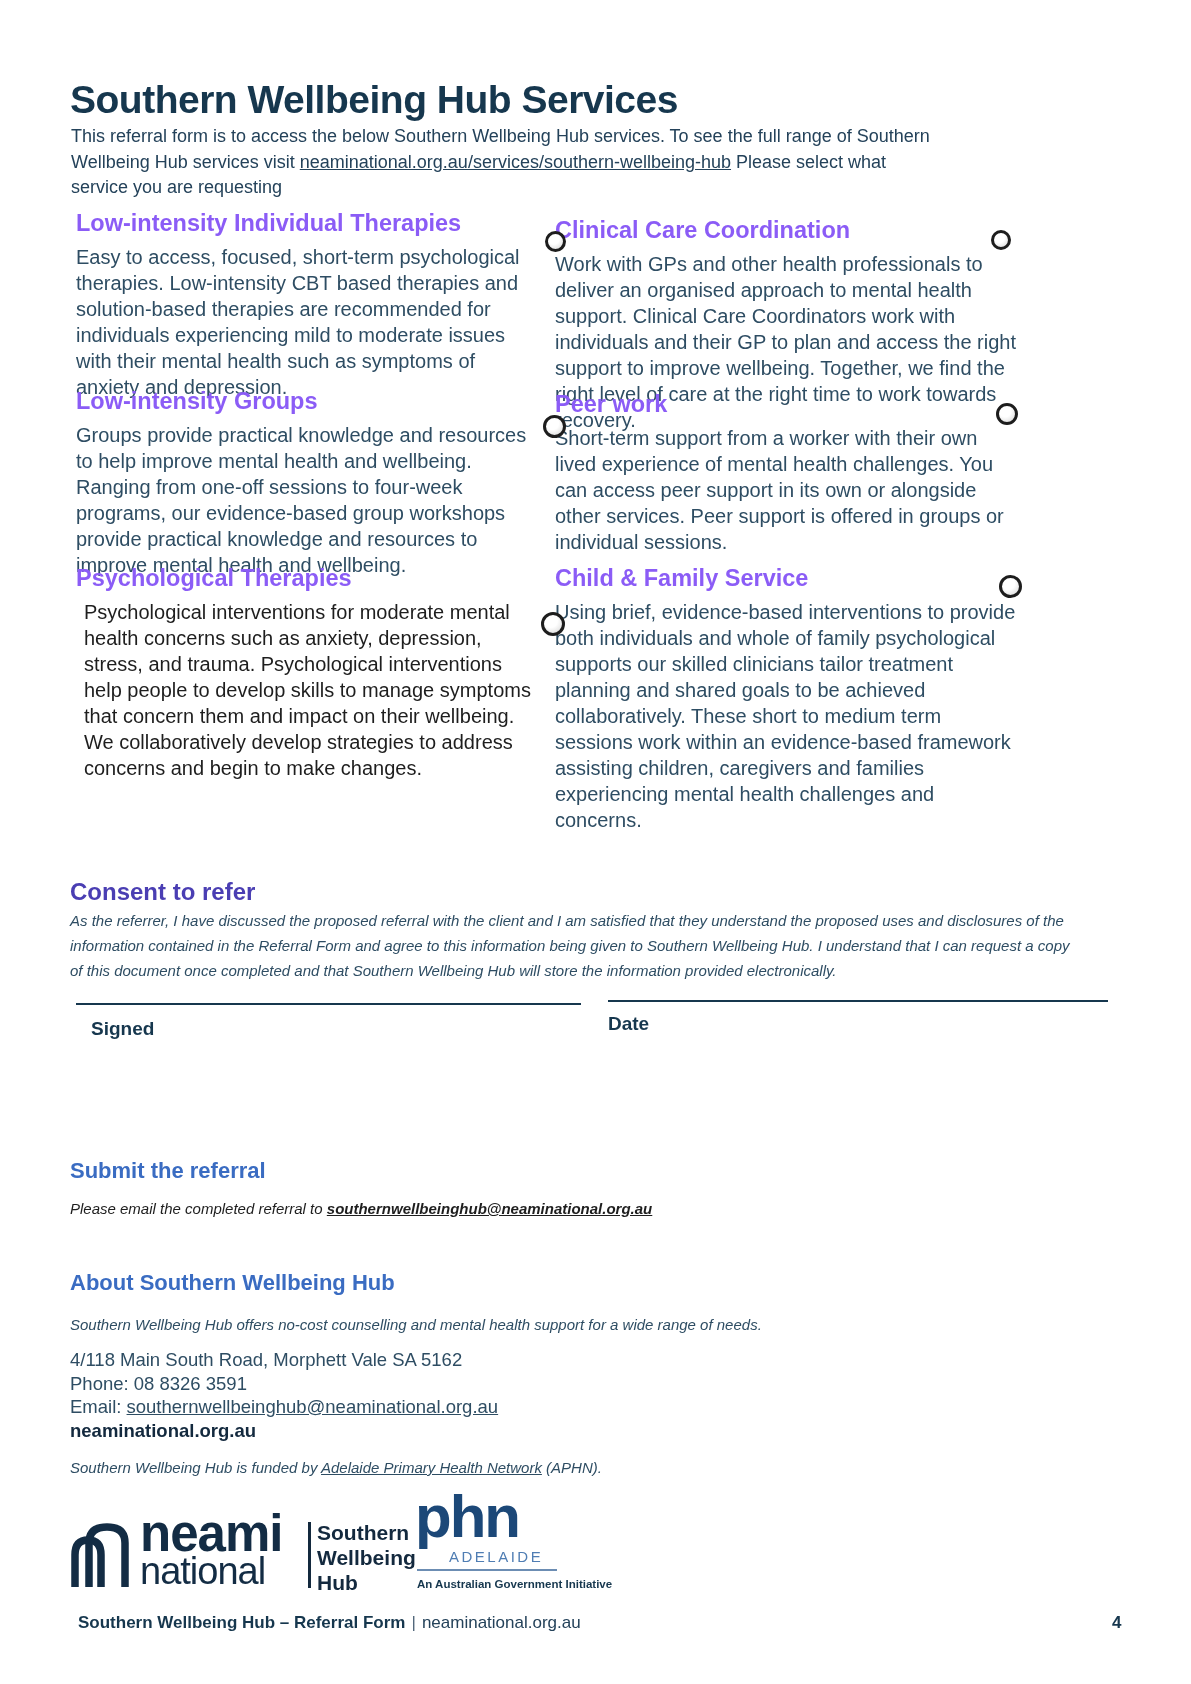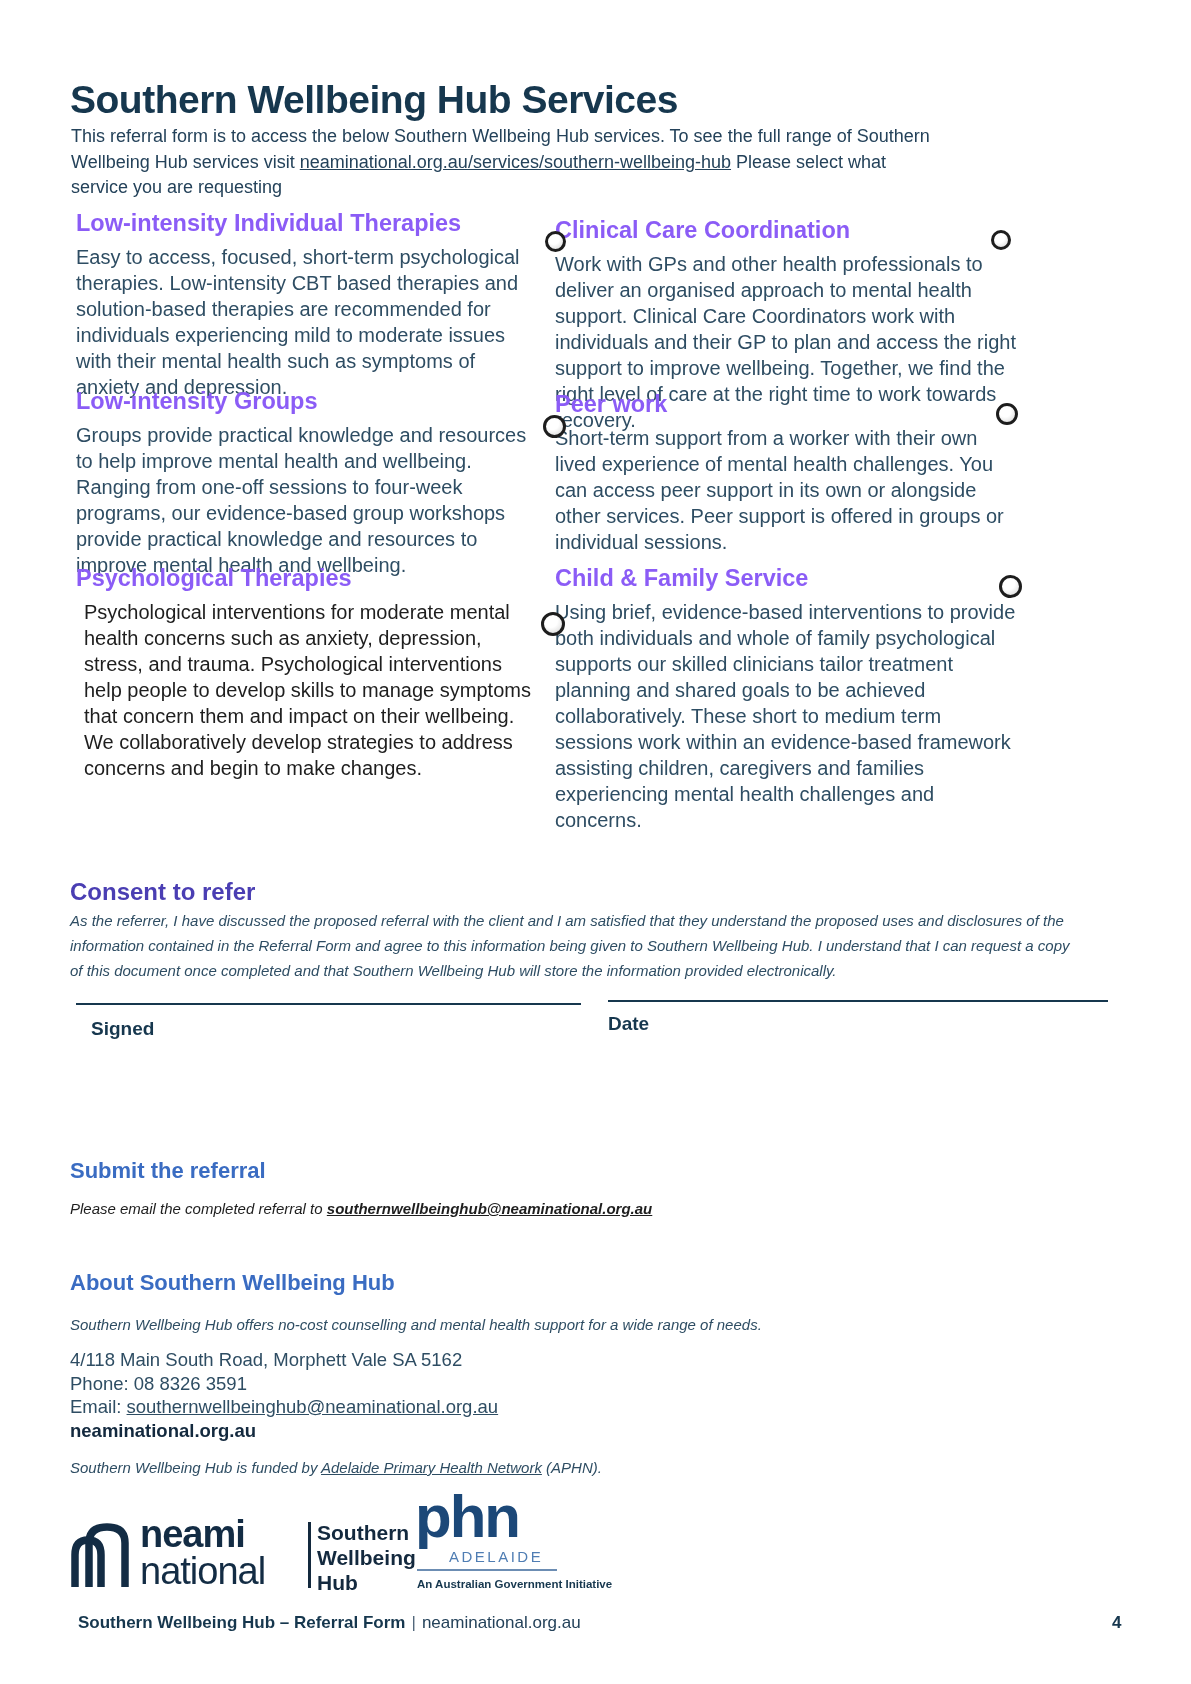--- a/index.html
+++ b/index.html
@@ -15,21 +15,21 @@
   .radio{position:absolute;border-radius:50%;border:3px solid #1D1D1D;box-sizing:border-box;
          background:radial-gradient(circle at 38% 32%, #ffffff 40%, #e9e9e9 70%, #c9c9c9 100%);cursor:pointer;}
   .sec-h-purple{font-size:24px;font-weight:700;color:#4A3EB3;}
   .sec-h-blue{font-size:22px;font-weight:700;color:#3A6CC2;}
   .body-text{font-size:15px;line-height:25px;color:#2E4D63;font-style:italic;}
   .sig-line{border-top:2px solid #16374E;height:0;}
   .sig-label{font-size:19px;font-weight:700;color:#16374E;}
   .black-text{color:#1E1E1E;}
   .bold{font-weight:700;}
   .about-lines{font-size:18.5px;line-height:23.5px;color:#2E4D63;}
-  .neami-word1{font-size:38px;font-weight:700;color:#132C44;letter-spacing:-1px;line-height:36px;}
+  .neami-word1{font-size:51px;font-weight:700;color:#132C44;letter-spacing:-1px;line-height:36px;}
   .neami-word2{font-size:38px;font-weight:400;color:#132C44;letter-spacing:-1px;line-height:36px;}
   .swh-text{font-size:21px;font-weight:700;color:#13293E;line-height:25px;}
   .vbar{width:2.5px;background:#13293E;}
   .phn-word{font-size:60px;font-weight:800;color:#1C4878;letter-spacing:-2px;line-height:52px;}
   .phn-region{font-size:15px;font-weight:400;color:#4F7DB3;letter-spacing:2.5px;}
   .phn-rule{height:1.5px;background:#6C8DB3;}
   .phn-tag{font-size:11.5px;font-weight:700;color:#16374E;}
   .footer{font-size:17px;color:#16374E;}
   .footer .sep{color:#51667A;font-weight:400;padding:0 6px;}
   .footer .site{font-weight:400;color:#24425A;}

